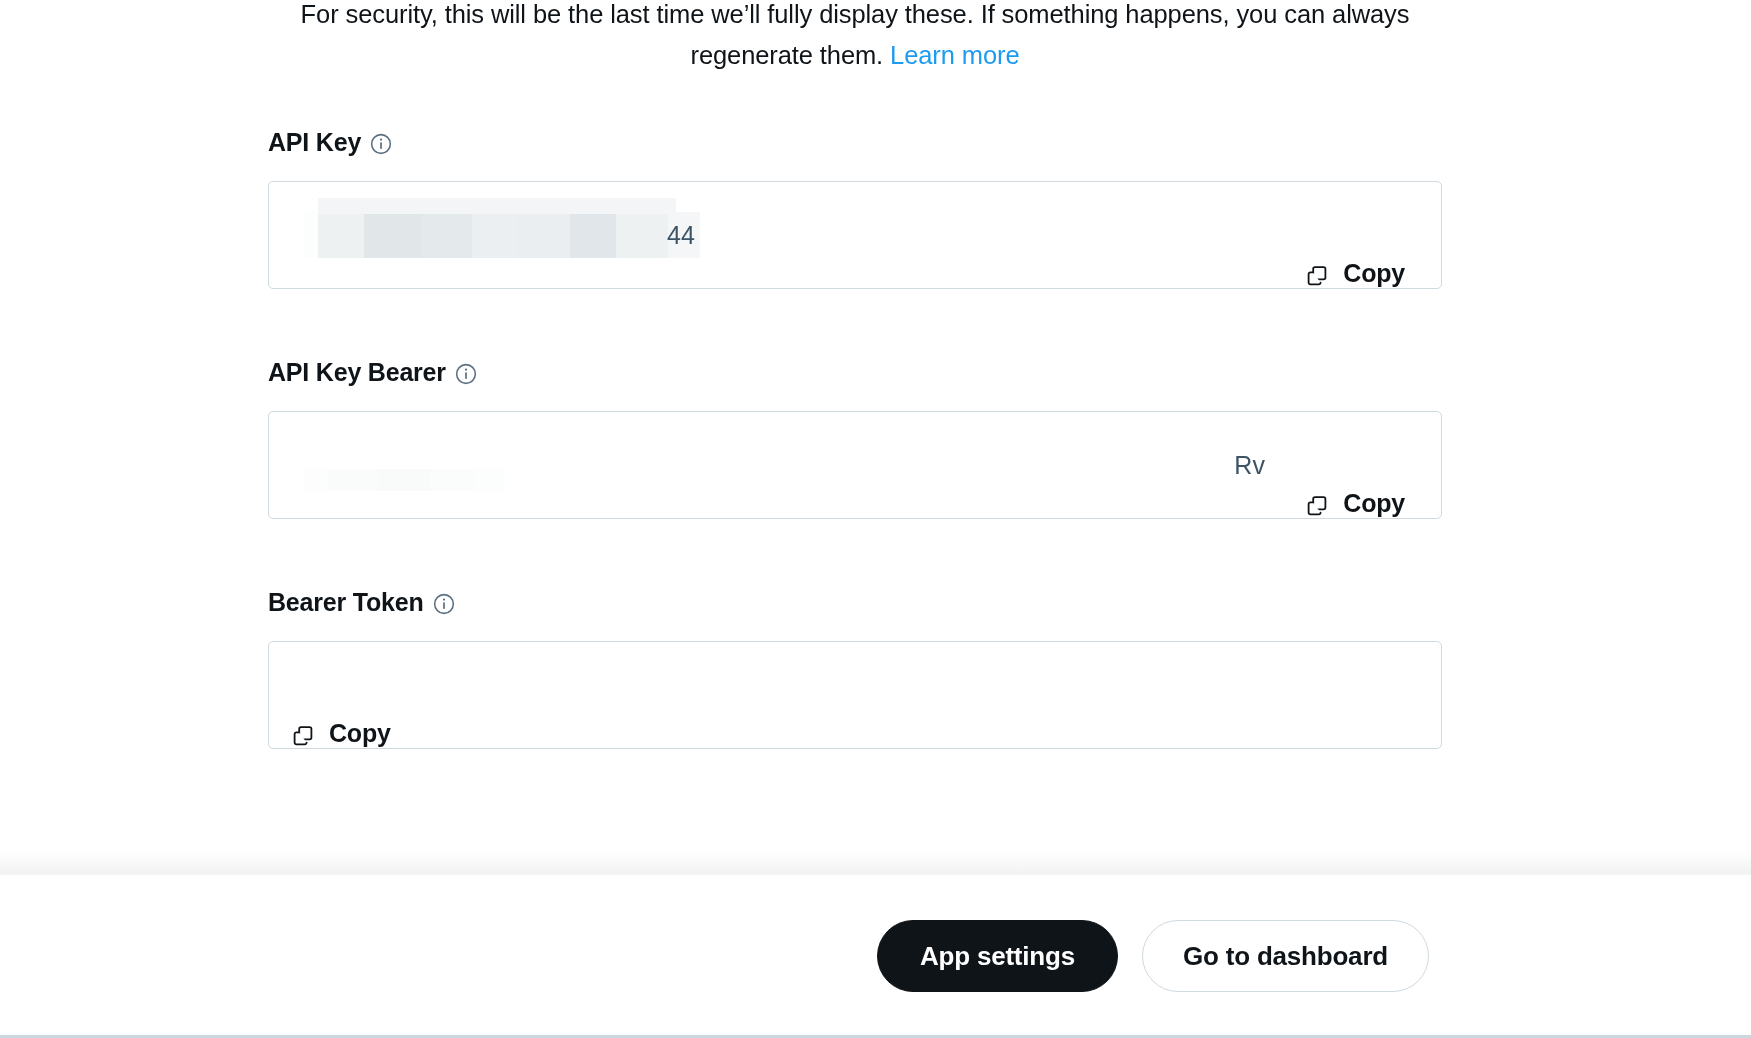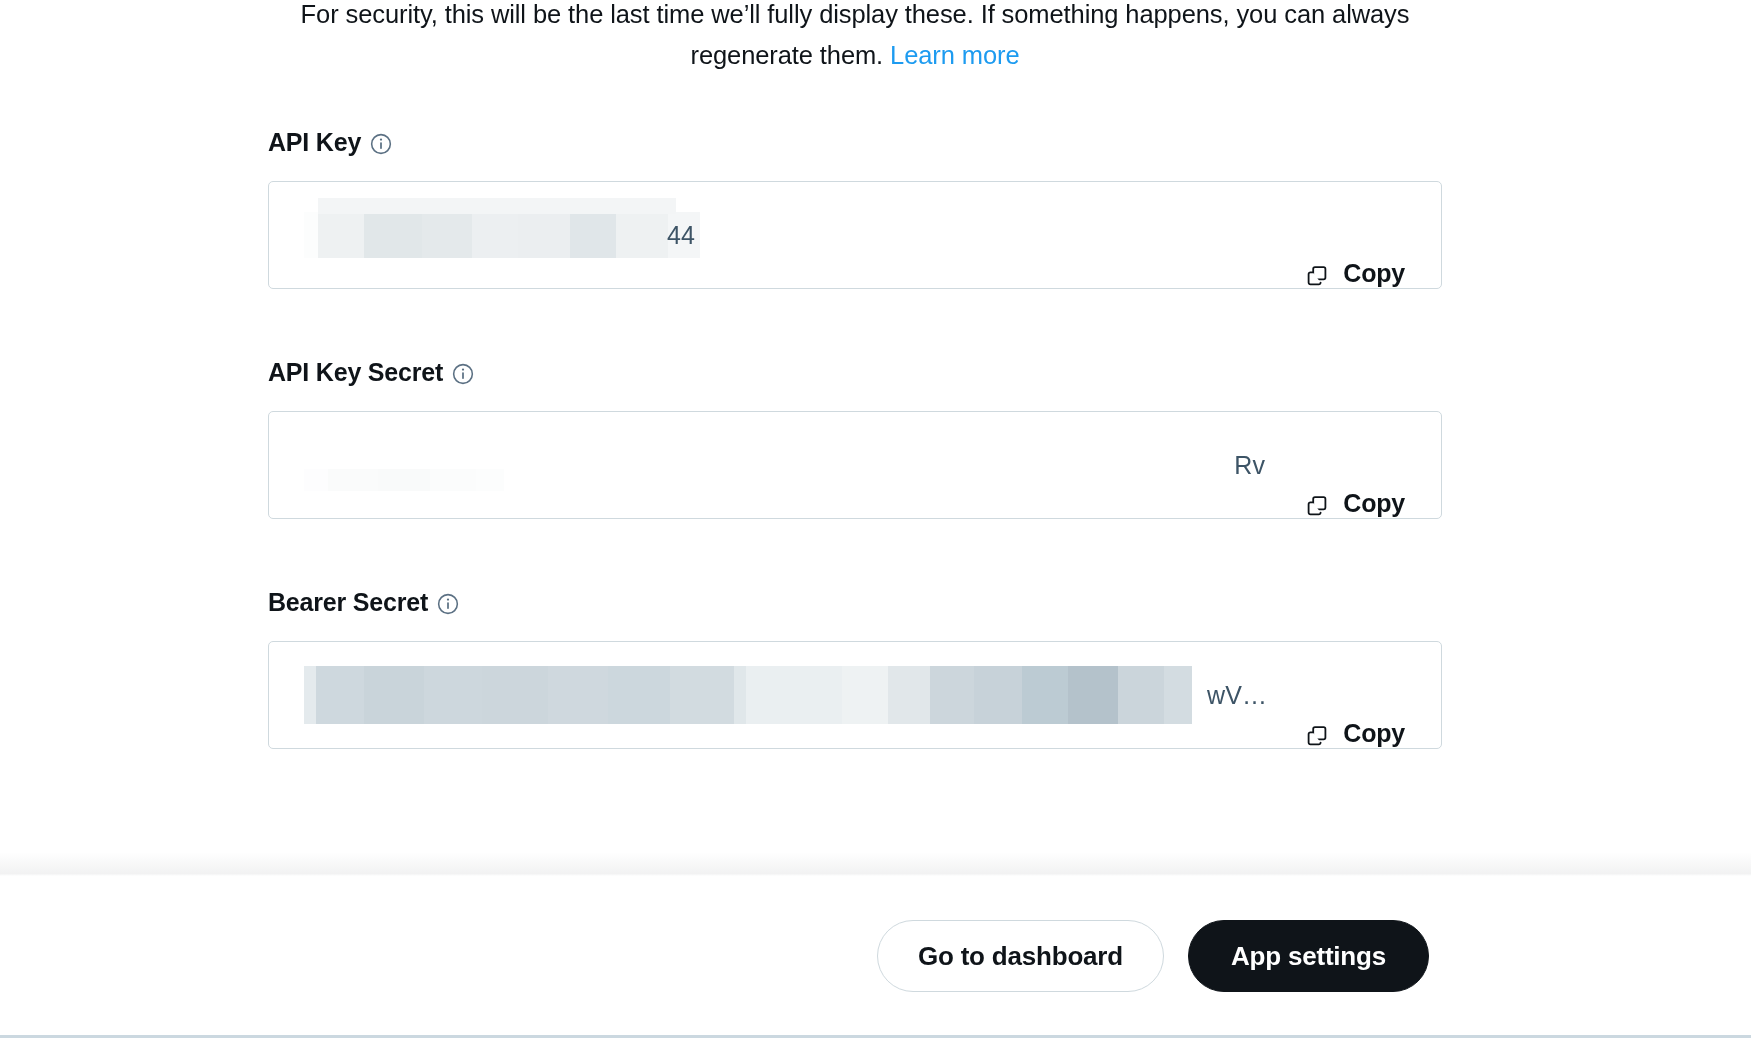--- a/index.html
+++ b/index.html
@@ -273,21 +273,21 @@
             <rect x="8.2" y="3.2" width="12.2" height="12.2" rx="1.8" fill="none" stroke="#0f1419" stroke-width="1.8"></rect>
             <path d="M15.6 18.6a1.8 1.8 0 0 1-1.8 1.8H5.4a1.8 1.8 0 0 1-1.8-1.8v-8.4a1.8 1.8 0 0 1 1.8-1.8h2.6" fill="#ffffff" stroke="#0f1419" stroke-width="1.8" stroke-linecap="round" stroke-linejoin="round"></path>
           </svg>
           <span>Copy</span>
         </button>
       </div>
     </div>
 
     <div class="field-block" style="top:358px;">
       <div class="field-label">
-        <span>API Key Secret</span>
+        <span>API Key Bearer</span>
         <svg class="info-icon" viewBox="0 0 24 24">
           <circle cx="12" cy="12" r="10.2" fill="none" stroke="#5b7083" stroke-width="1.7"></circle>
           <circle cx="12" cy="7.2" r="1.25" fill="#5b7083"></circle>
           <rect x="11.05" y="10" width="1.9" height="7.4" rx="0.9" fill="#5b7083"></rect>
         </svg>
       </div>
       <div class="field-input">
         <div class="value-area">
           <div class="redaction r-secret" style="top:64%;">
             <i></i>
@@ -303,65 +303,42 @@
             <rect x="8.2" y="3.2" width="12.2" height="12.2" rx="1.8" fill="none" stroke="#0f1419" stroke-width="1.8"></rect>
             <path d="M15.6 18.6a1.8 1.8 0 0 1-1.8 1.8H5.4a1.8 1.8 0 0 1-1.8-1.8v-8.4a1.8 1.8 0 0 1 1.8-1.8h2.6" fill="#ffffff" stroke="#0f1419" stroke-width="1.8" stroke-linecap="round" stroke-linejoin="round"></path>
           </svg>
           <span>Copy</span>
         </button>
       </div>
     </div>
 
     <div class="field-block" style="top:588px;">
       <div class="field-label">
-        <span>Bearer Secret</span>
+        <span>Bearer Token</span>
         <svg class="info-icon" viewBox="0 0 24 24">
           <circle cx="12" cy="12" r="10.2" fill="none" stroke="#5b7083" stroke-width="1.7"></circle>
           <circle cx="12" cy="7.2" r="1.25" fill="#5b7083"></circle>
           <rect x="11.05" y="10" width="1.9" height="7.4" rx="0.9" fill="#5b7083"></rect>
         </svg>
       </div>
       <div class="field-input">
-        <div class="value-area">
-          <div class="redaction r-bearer">
-            <i></i>
-              <i></i>
-              <i></i>
-              <i></i>
-              <i></i>
-              <i></i>
-              <i></i>
-              <i></i>
-              <i></i>
-            <i></i>
-              <i></i>
-              <i></i>
-              <i></i>
-              <i></i>
-              <i></i>
-              <i></i>
-              <i></i>
-              <i></i>
-          </div>
-          <span class="value-text tail-bearer">wV…</span>
-        </div>
         <button class="copy-btn">
           <svg class="copy-icon" viewBox="0 0 24 24">
             <rect x="8.2" y="3.2" width="12.2" height="12.2" rx="1.8" fill="none" stroke="#0f1419" stroke-width="1.8"></rect>
             <path d="M15.6 18.6a1.8 1.8 0 0 1-1.8 1.8H5.4a1.8 1.8 0 0 1-1.8-1.8v-8.4a1.8 1.8 0 0 1 1.8-1.8h2.6" fill="#ffffff" stroke="#0f1419" stroke-width="1.8" stroke-linecap="round" stroke-linejoin="round"></path>
           </svg>
           <span>Copy</span>
         </button>
       </div>
     </div>
 
   </div>
 
   <div class="footer-shadow"></div>
 
   <div class="footer">
+    <button class="btn btn-primary">App settings</button>
     <button class="btn btn-secondary">Go to dashboard</button>
-    <button class="btn btn-primary">App settings</button>
   </div>
 
   <div class="bottom-rule"></div>
 
 </div>
 
 </body></html>

